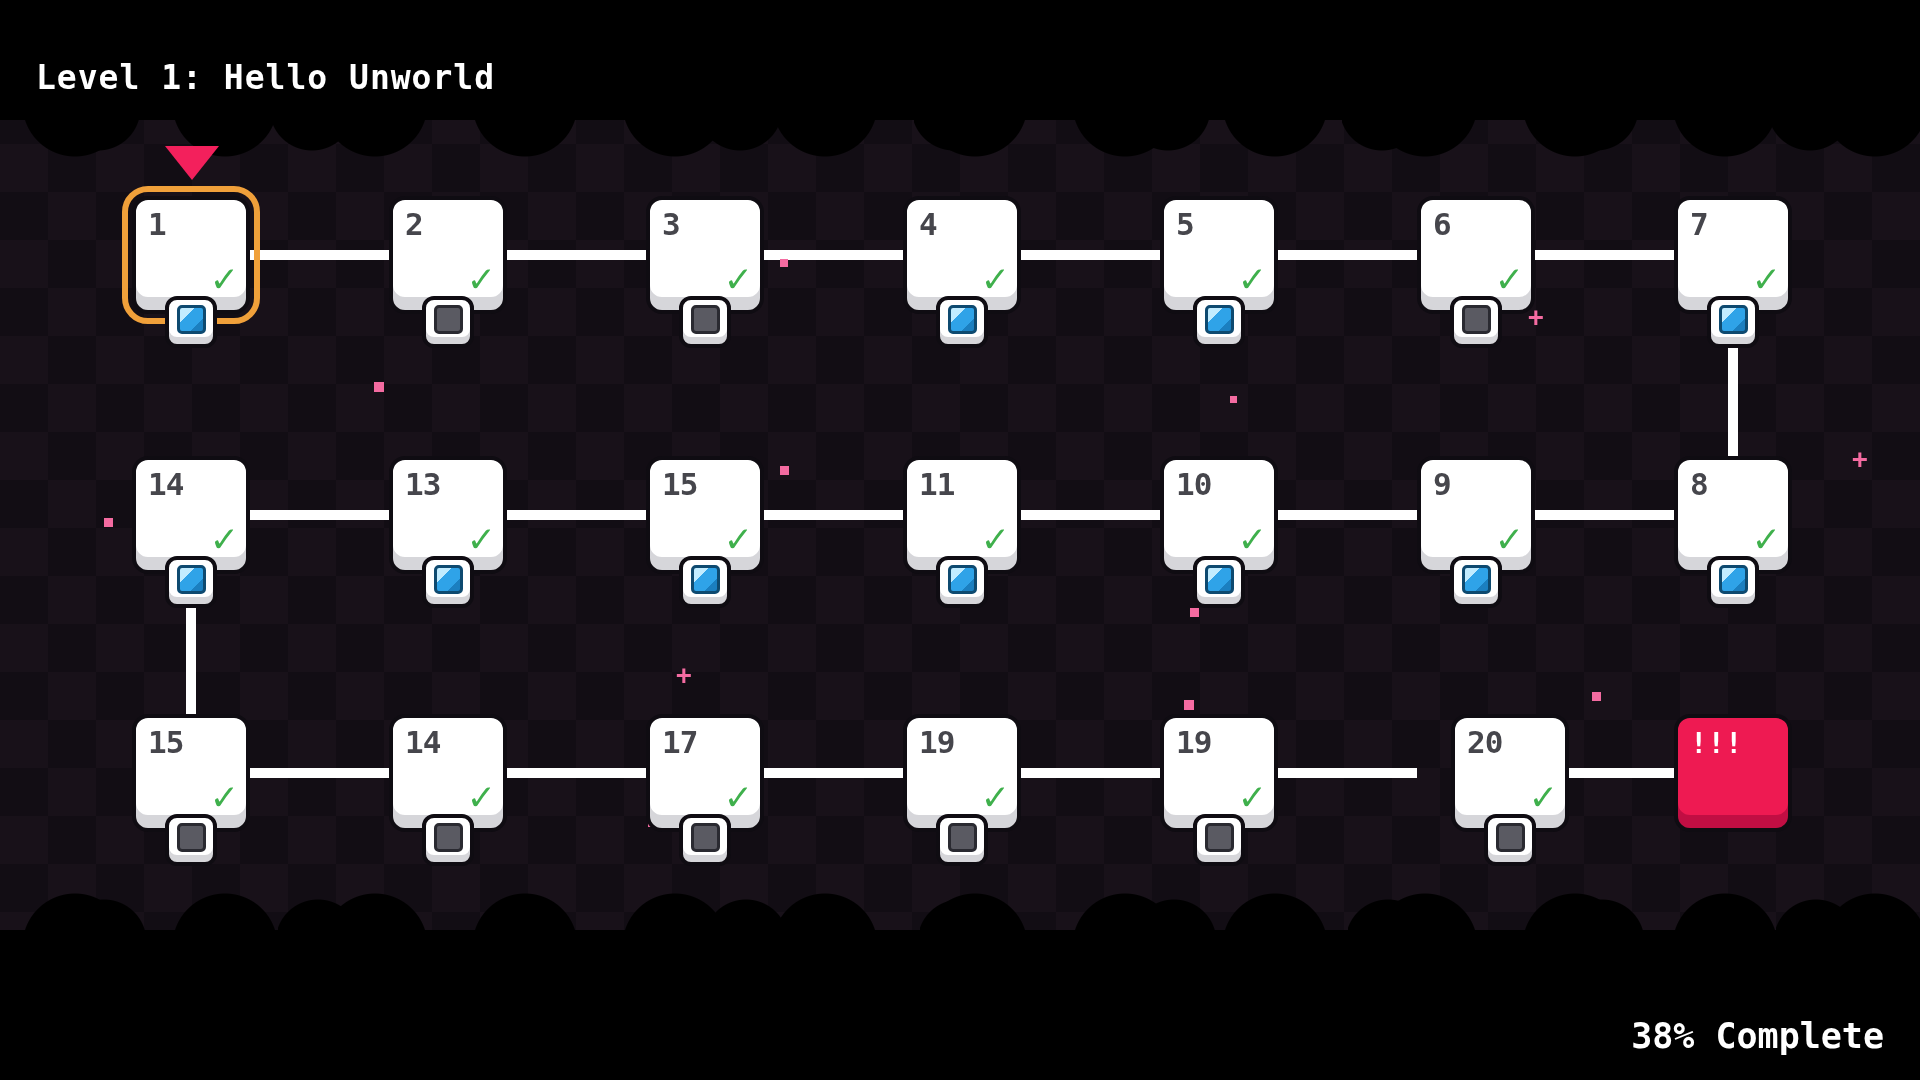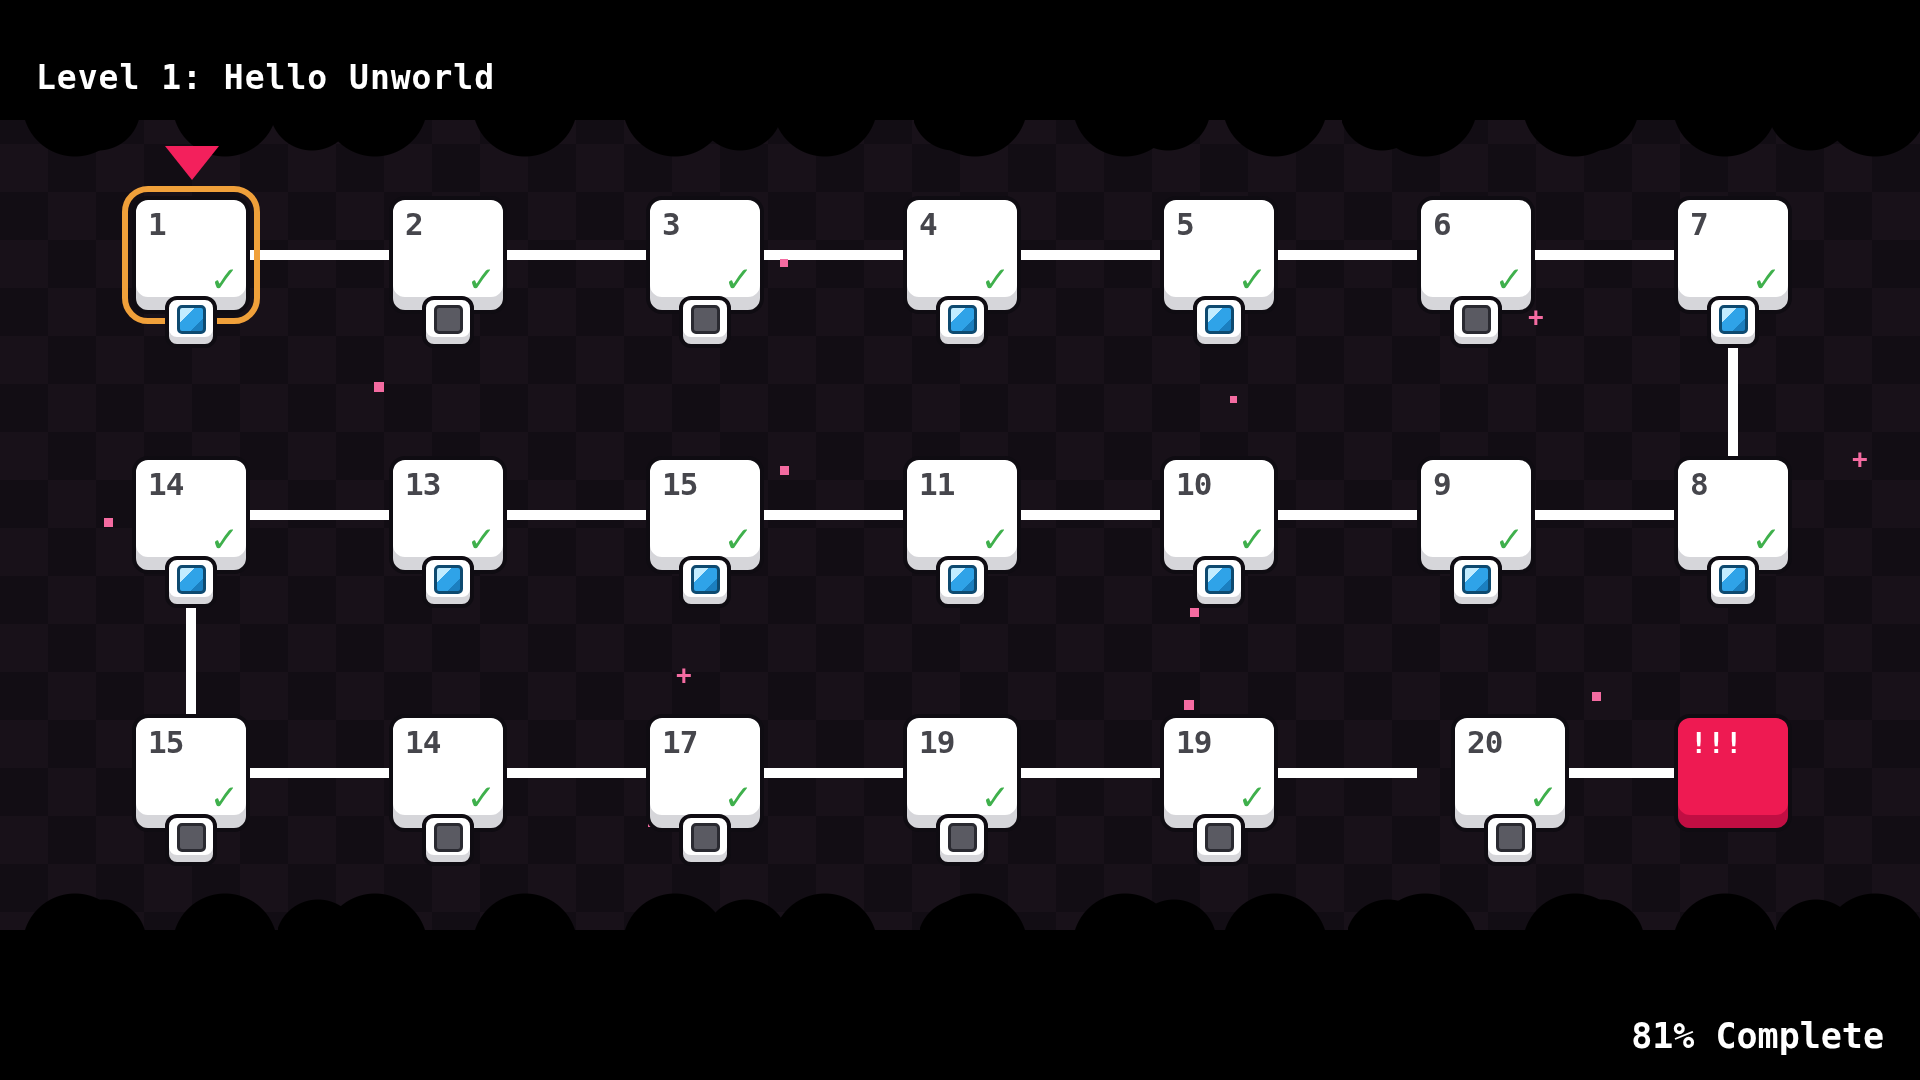--- a/index.html
+++ b/index.html
@@ -248,14 +248,14 @@
   <div class="spplus" style="left:1852px;top:446px;">+</div>
   <div class="spplus" style="left:676px;top:662px;">+</div>
 
   <div class="band-top"></div>
   <div class="scallop-top"></div>
   <div class="band-bottom"></div>
   <div class="scallop-bottom"></div>
 
   <div class="subtitle">Level 1: Hello Unworld</div>
 
-  <div class="progress">81% Complete</div>
+  <div class="progress">38% Complete</div>
 </div>
 
 </body></html>

